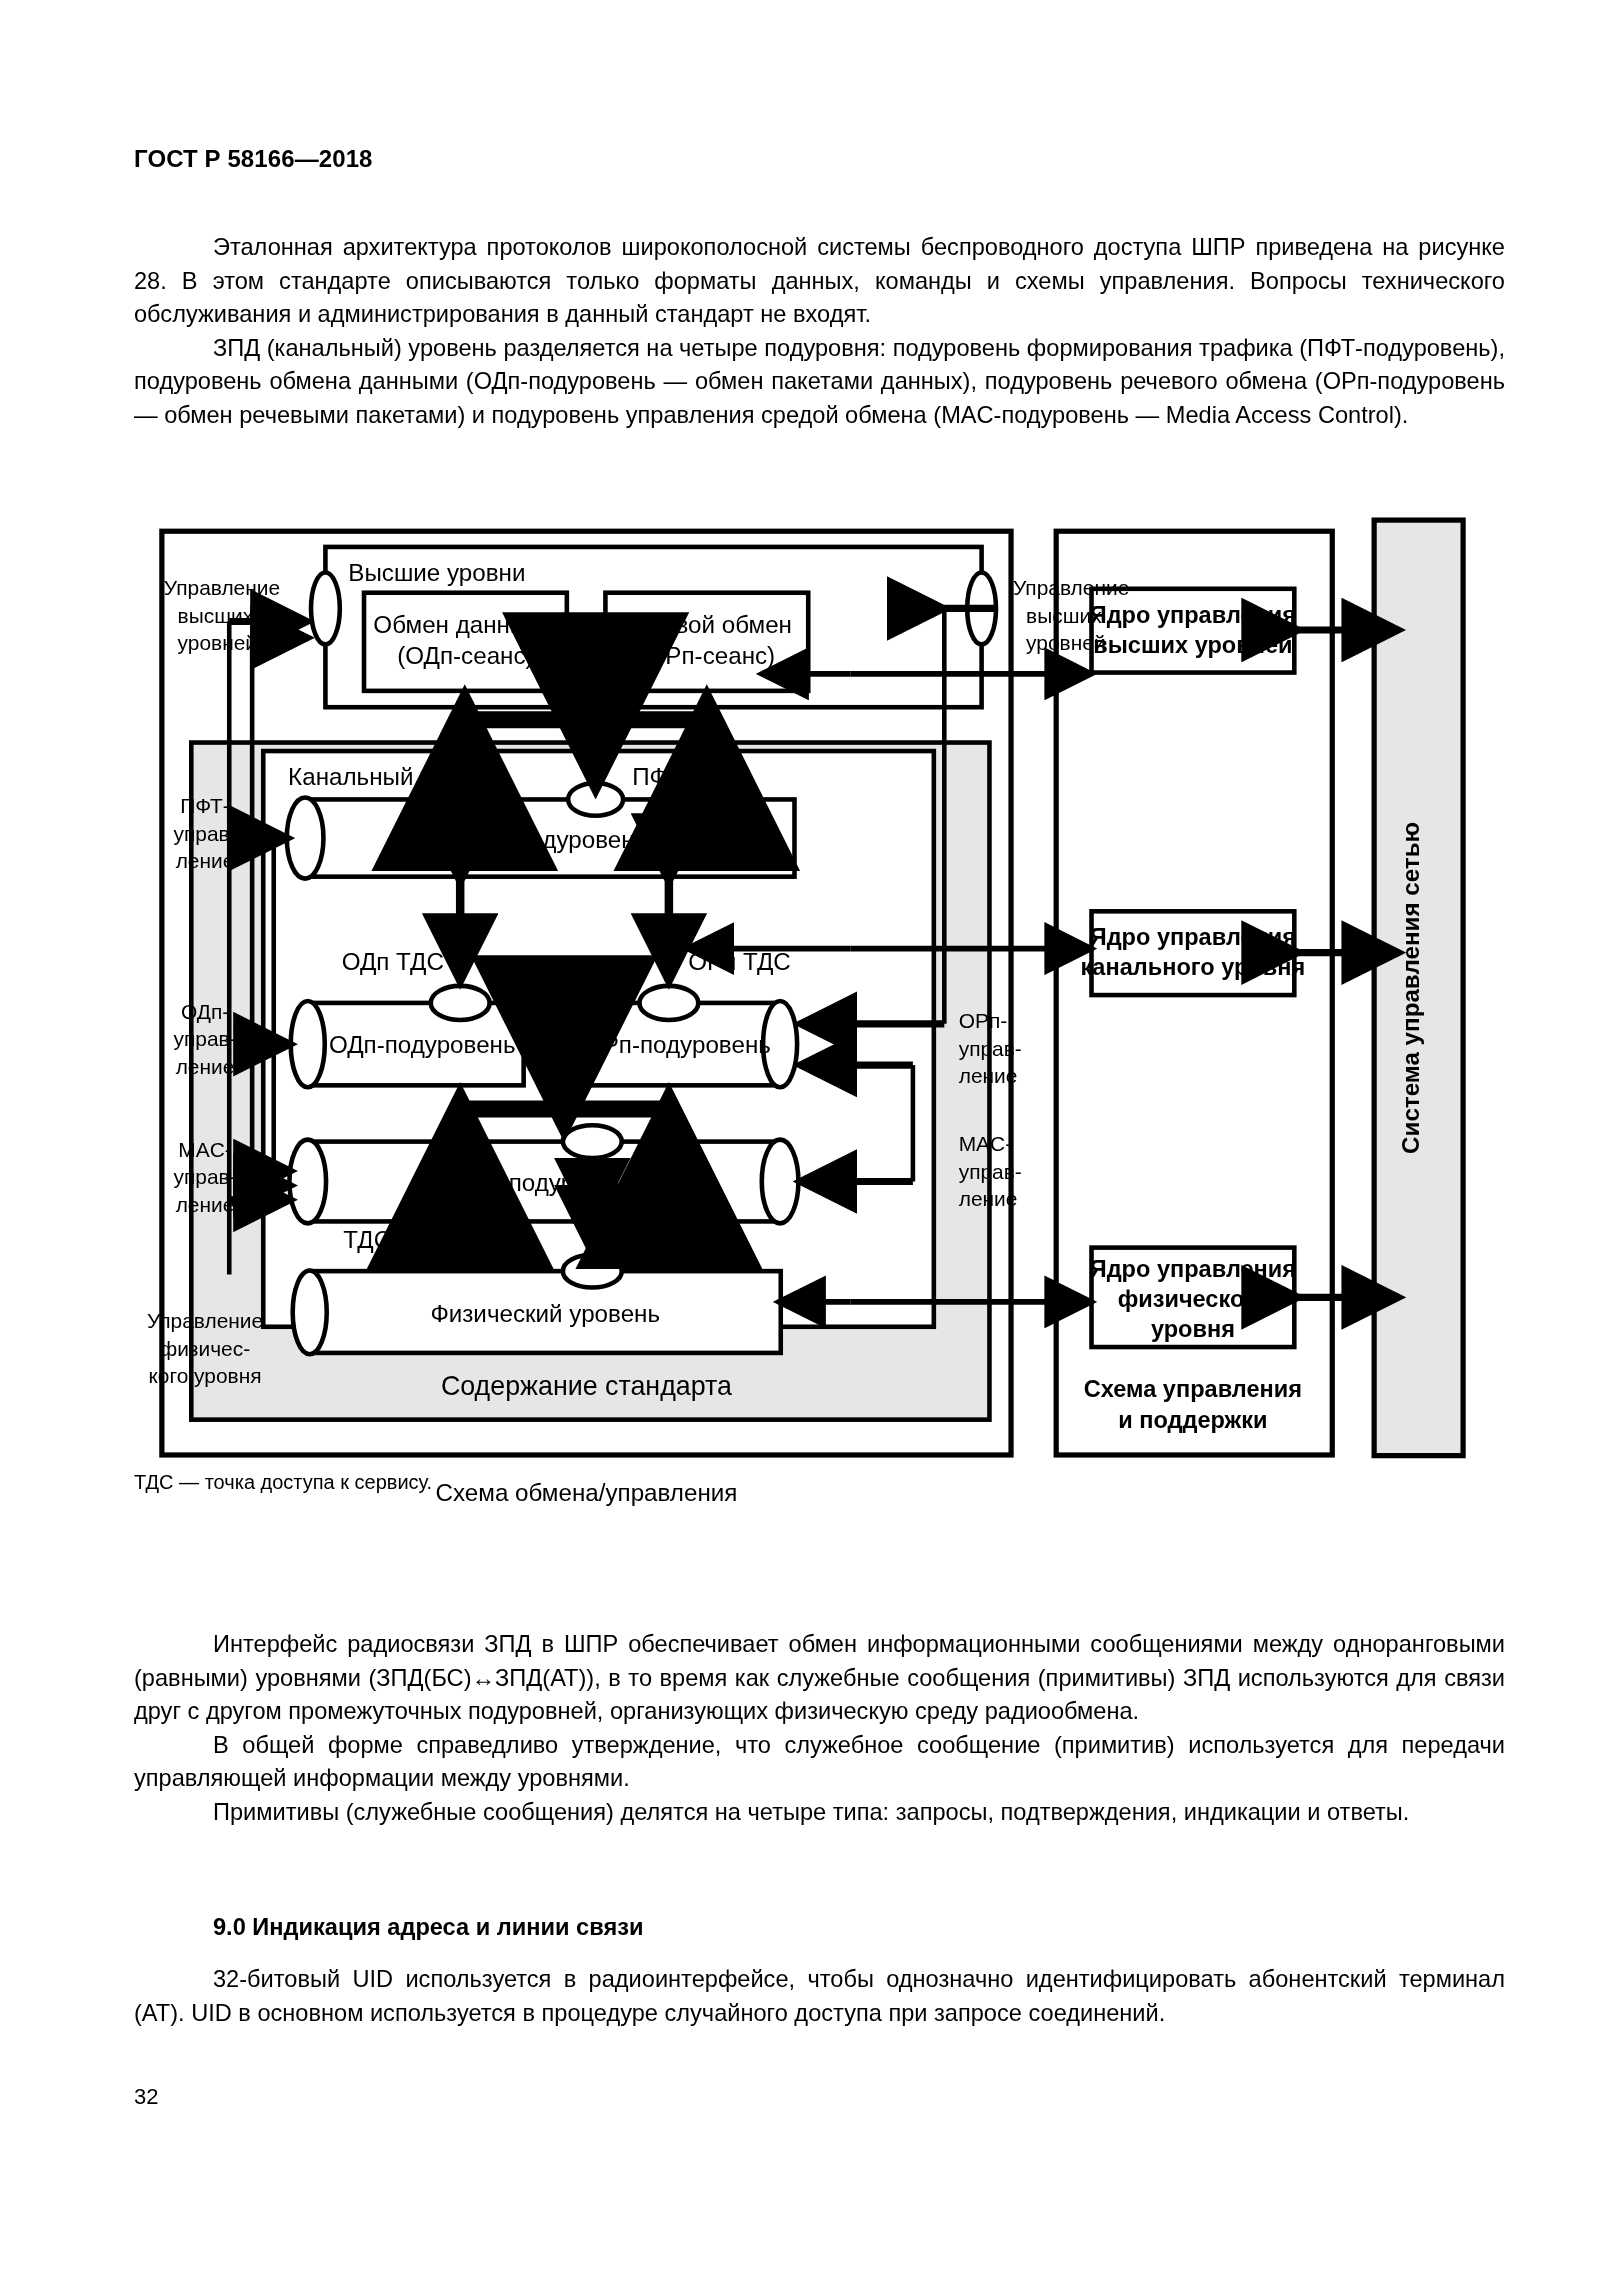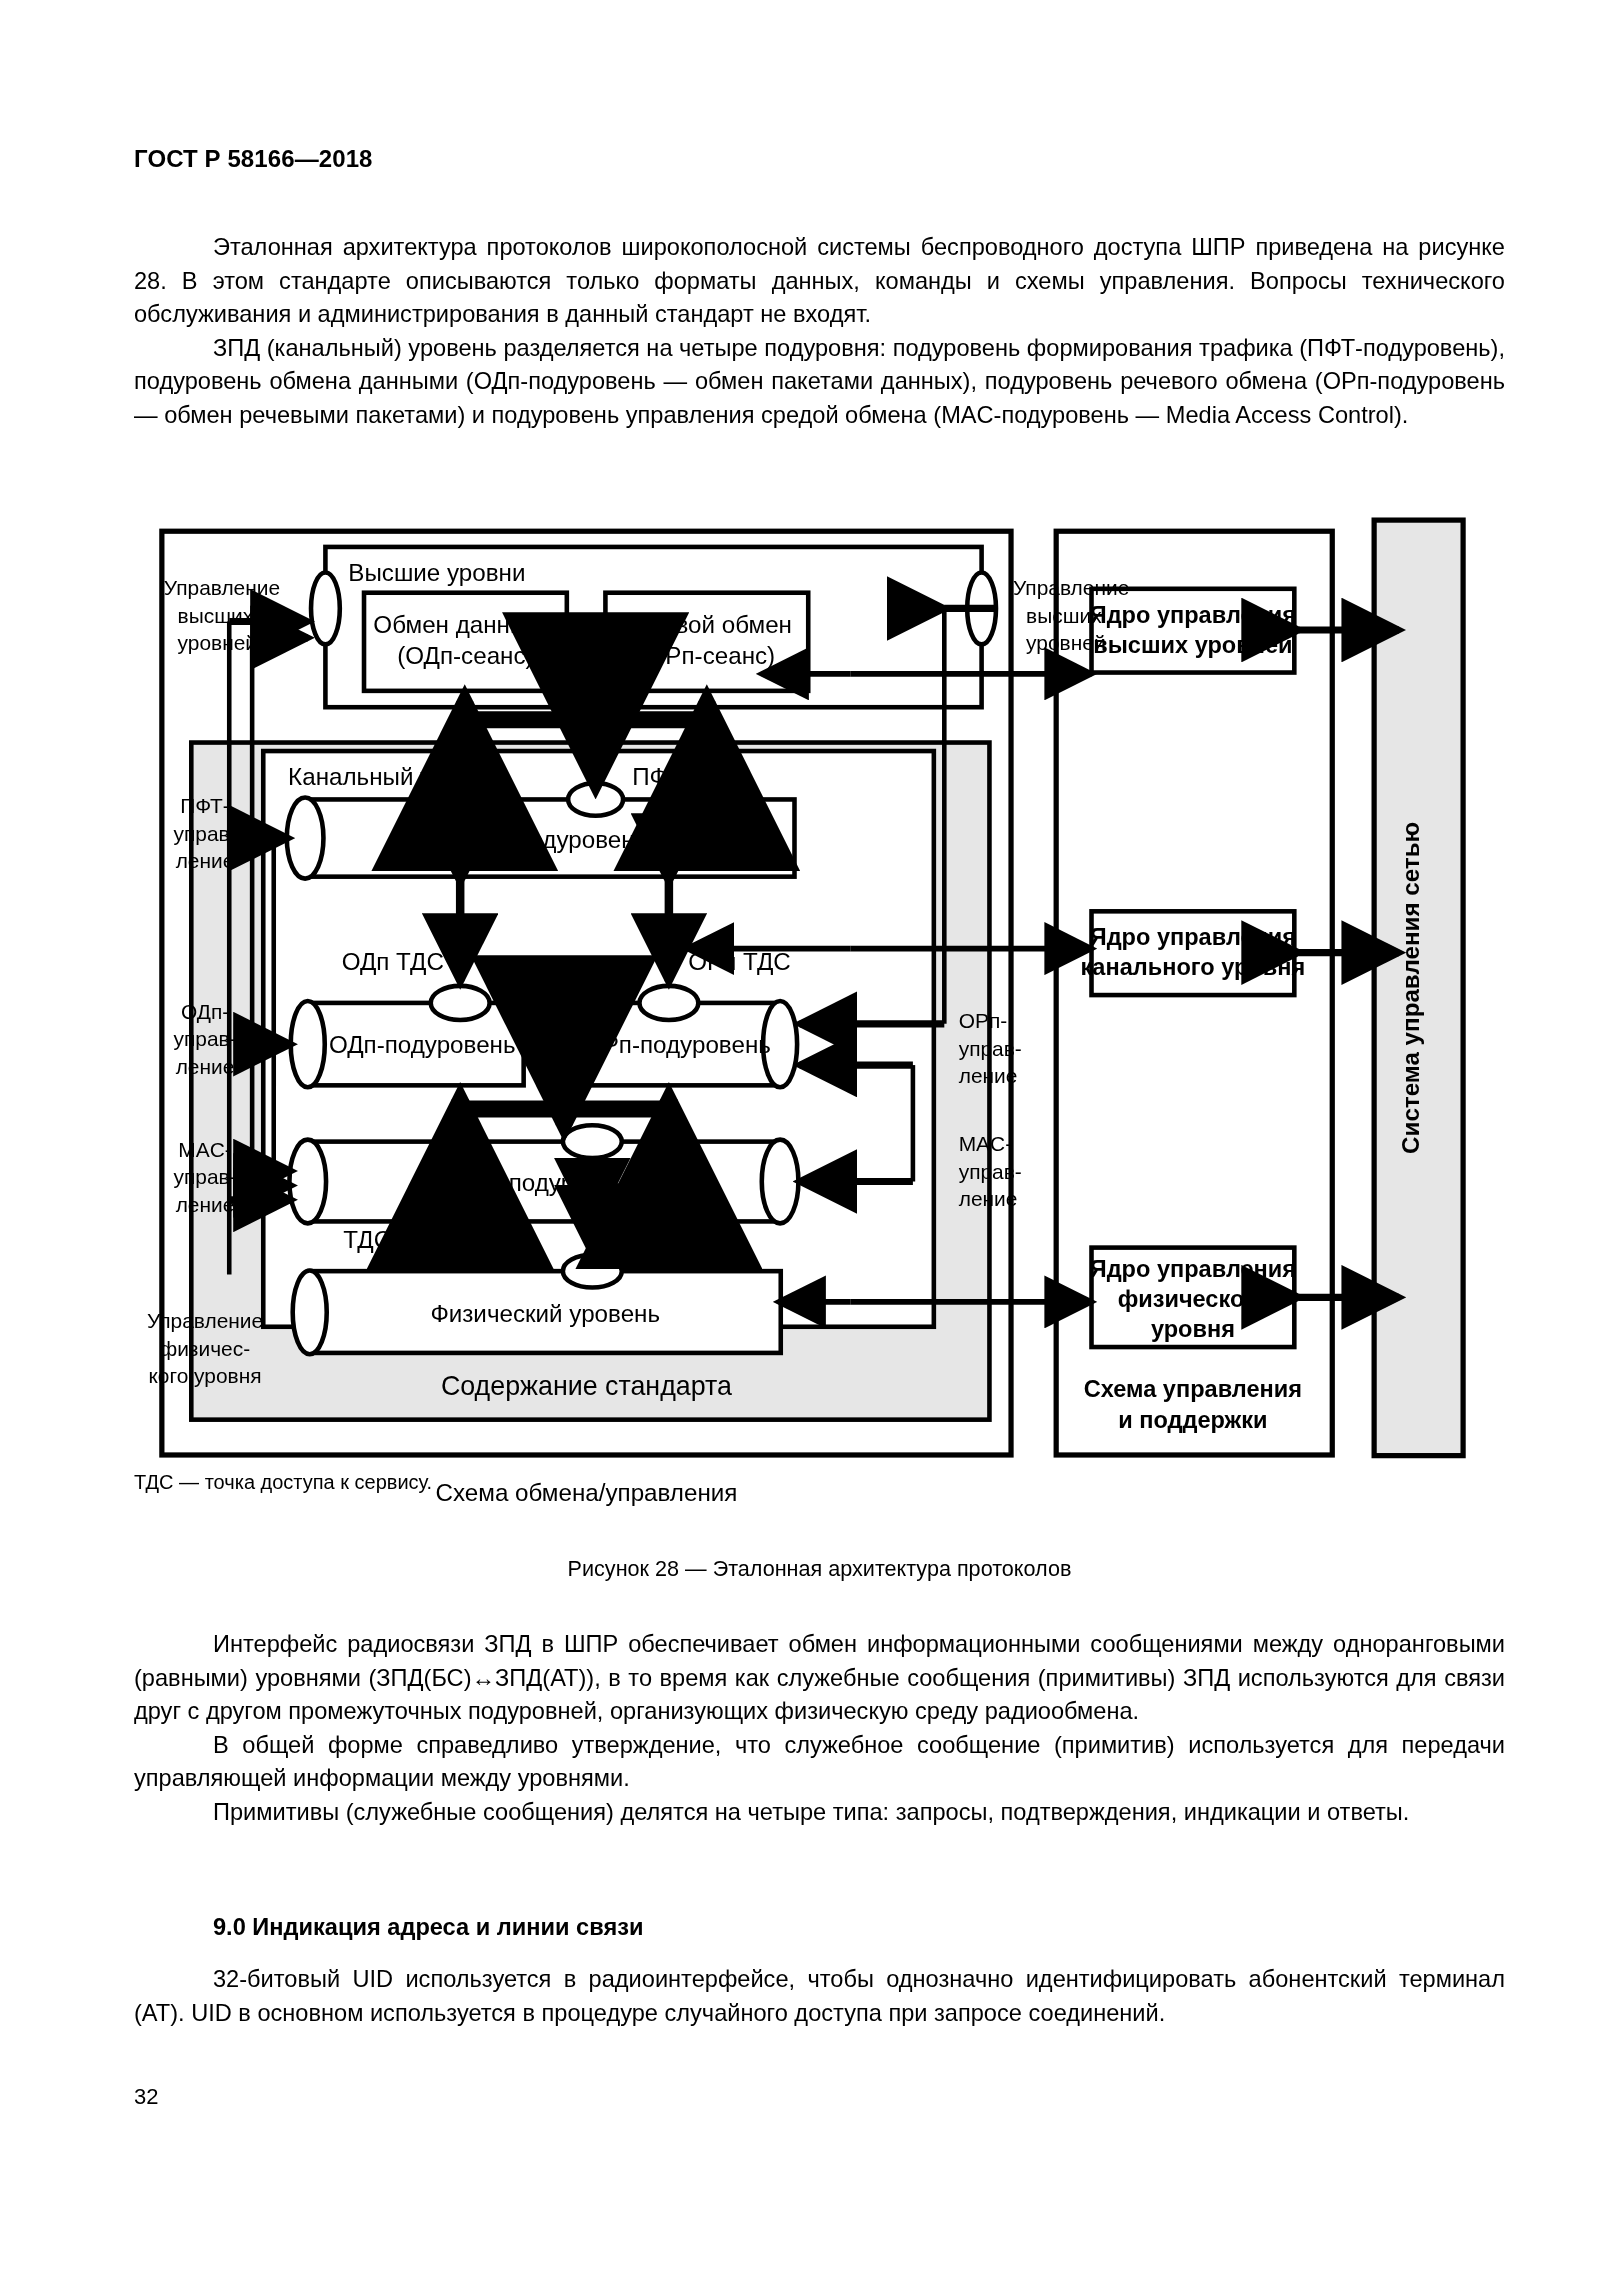--- a/index.html
+++ b/index.html
@@ -248,21 +248,20 @@
         <text x="1823" y="2136" text-anchor="middle">Схема управления</text>
         <text x="1823" y="2182" text-anchor="middle">и поддержки</text>
       </g>
 
       <text x="2168" y="1510" text-anchor="middle" font-size="37" font-weight="bold" transform="rotate(-90 2168 1510)">Система управления сетью</text>
     </g>
   </svg>
   </div>
 
   <div class="tdcnote" style="top:1471px;">ТДС — точка доступа к сервису.</div>
-  <div class="figcap" style="top:1556px;">Рисунок 28 — Эталонная архитектура протоколов</div>
 
   <div class="col" style="top:1606px;">
     <p class="body" style="margin-top:22px;">Интерфейс радиосвязи ЗПД в ШПР обеспечивает обмен информационными сообщениями между одноранговыми (равными) уровнями (ЗПД(БС)↔ЗПД(АТ)), в то время как служебные сообщения (примитивы) ЗПД используются для связи друг с другом промежуточных подуровней, организующих физическую среду радиообмена.</p>
     <p class="body">В общей форме справедливо утверждение, что служебное сообщение (примитив) используется для передачи управляющей информации между уровнями.</p>
     <p class="body">Примитивы (служебные сообщения) делятся на четыре типа: запросы, подтверждения, индикации и ответы.</p>
   </div>
 
   <div class="col" style="top:1914px;">
     <div class="h3">9.0 Индикация адреса и линии связи</div>
     <p class="body" style="margin-top:22px;">32-битовый UID используется в радиоинтерфейсе, чтобы однозначно идентифицировать абонентский терминал (АТ). UID в основном используется в процедуре случайного доступа при запросе соединений.</p>

